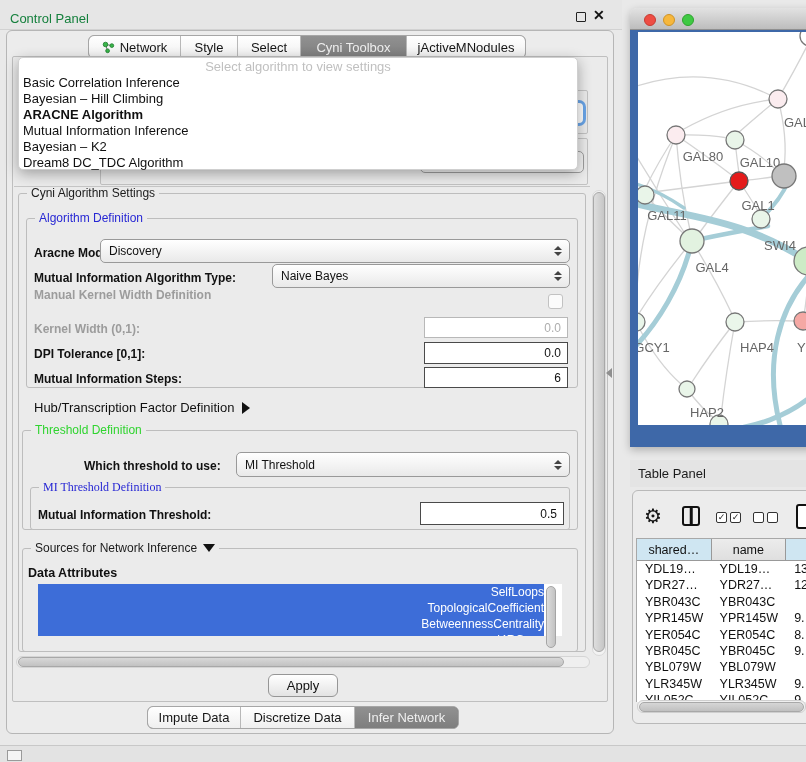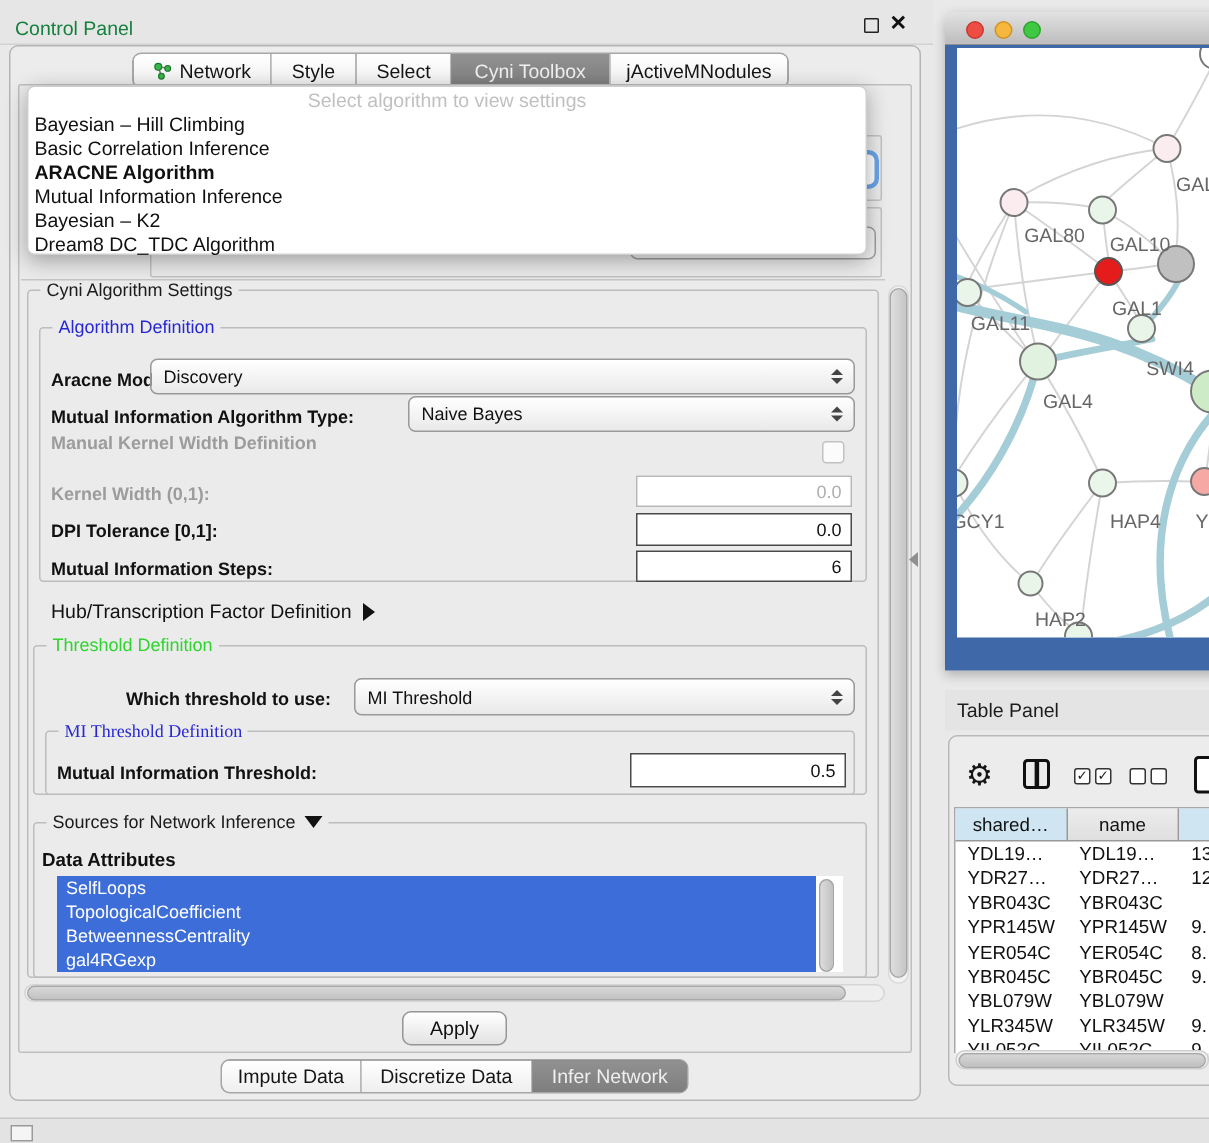--- a/index.html
+++ b/index.html
@@ -62,21 +62,21 @@
   .field { position:absolute; background:#fff; border:1px solid #4a4a4a; font-size:12px; color:#111;
            display:flex; align-items:center; justify-content:flex-end; padding-right:6px; }
   .field.dis { border:1px solid #b8b8b8; color:#aeaeae; }
 
   .chk { position:absolute; width:15px; height:15px; border:1px solid #c2c2c2; border-radius:3px; background:#fbfbfb; }
 
   .tri-right { display:inline-block; width:0; height:0; border-top:6px solid transparent; border-bottom:6px solid transparent; border-left:8px solid #111; }
   .tri-down  { display:inline-block; width:0; height:0; border-left:6px solid transparent; border-right:6px solid transparent; border-top:8px solid #111; }
 
   
-  #attr-list { left:38px; top:584px; width:524px; height:64px; background:#ffffff; overflow:hidden; }
+  #attr-list { left:38px; top:584px; width:524px; height:52px; background:#ffffff; overflow:hidden;text-align:right; }
   #attr-list .row { width:506px; height:16px; line-height:16px; font-size:12px; color:#ffffff; padding-left:6px; background:#3d6dd8; }
   #attr-vsb { left:546px; top:586px; width:10px; height:62px; background:linear-gradient(90deg,#dcdcdc,#c2c2c2); border:1px solid #a5a5a5; border-radius:5px; }
 
   
   #settings-vsb-track { left:592px; top:190px; width:14px; height:466px; background:#f3f3f3; border:1px solid #dadada; border-radius:7px; }
   #settings-vsb { left:593px; top:192px; width:12px; height:460px; background:linear-gradient(90deg,#dedede,#c6c6c6); border:1px solid #a8a8a8; border-radius:6px; }
   #settings-hsb-track { left:16px; top:656px; width:574px; height:12px; background:#efefef; border:1px solid #d5d5d5; border-radius:6px; }
   #settings-hsb { left:18px; top:657px; width:546px; height:10px; background:linear-gradient(#d8d8d8,#c2c2c2); border:1px solid #a8a8a8; border-radius:5px; }
 
   #apply-btn { left:268px; top:674px; width:70px; height:23px; border:1px solid #969696; border-radius:6px;
@@ -166,22 +166,22 @@
   <div class="abs" id="content-panel"></div>
 
   <div class="abs frag-box" style="left:100px; top:90px; width:488px; height:44px;"></div>
   <div class="abs" id="frag-combo-focus"></div>
   <div class="abs frag-box" style="left:100px; top:138px; width:488px; height:47px;"></div>
   <div class="abs" id="frag-field"></div>
   <div class="abs" id="frag-line"></div>
 
   <div class="abs" id="algo-popup">
     <div class="ph">Select algorithm to view settings</div>
+    <div class="it">Basic Correlation Inference</div>
     <div class="it">Bayesian – Hill Climbing</div>
-    <div class="it">Basic Correlation Inference</div>
     <div class="it bold">ARACNE Algorithm</div>
     <div class="it">Mutual Information Inference</div>
     <div class="it">Bayesian – K2</div>
     <div class="it">Dream8 DC_TDC Algorithm</div>
   </div>
 
   <div class="gbox" style="left:18px; top:193px; width:568px; height:459px;">
     <span class="gtitle t-black">Cyni Algorithm Settings</span>
   </div>
 

